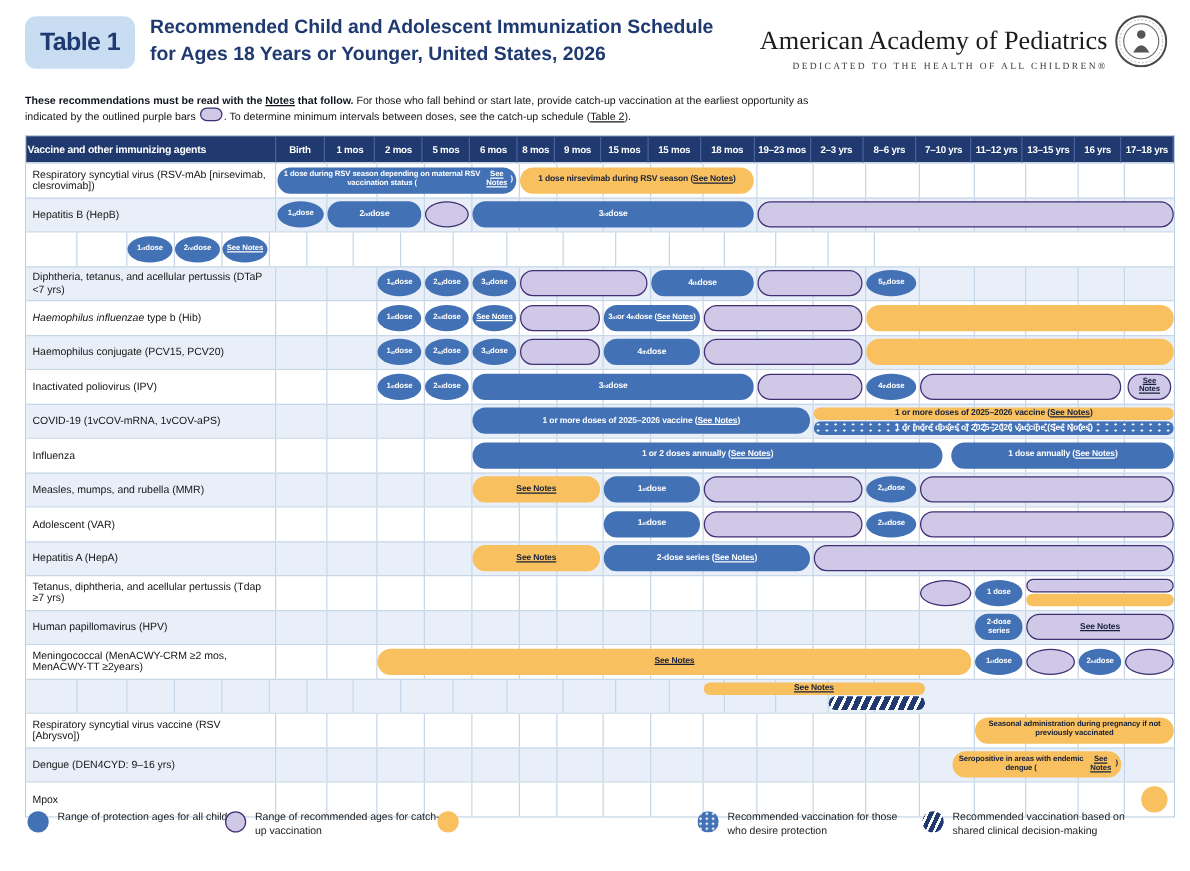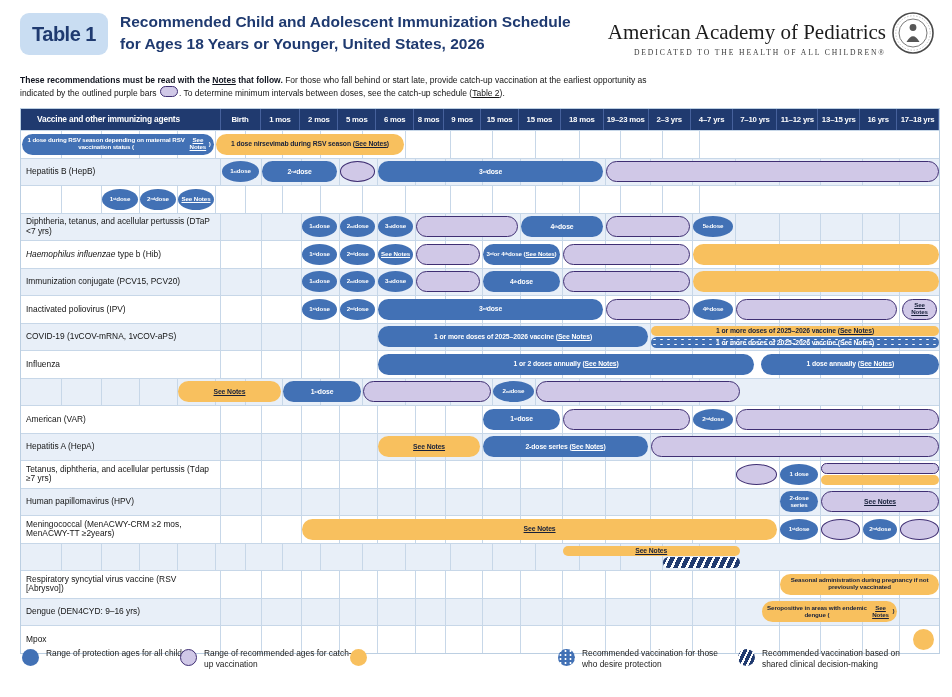--- a/index.html
+++ b/index.html
@@ -18,21 +18,21 @@
   .intro{position:absolute;left:20px;top:75px;width:628px;font-size:8.5px;line-height:1.35;color:#141414;}
   .intro b{color:#10141f;}
   .u{text-decoration:underline;}
   .oval-inline{display:inline-block;width:16px;height:9px;background:#d0c8e7;border:1px solid #3f2f73;border-radius:6px;vertical-align:-1px;margin:0 1px;}
 
   
   .tbl{position:absolute;left:20px;top:108px;width:920px;border:1px solid #bccfe2;box-sizing:border-box;}
   .thead{display:flex;background:#203a6f;color:#fff;height:21px;}
   .thead .c{box-sizing:border-box;border-right:1px solid #46619c;display:flex;align-items:center;justify-content:center;
             font-weight:bold;font-size:7.8px;text-align:center;line-height:1;letter-spacing:-0.2px;}
-  .thead .corner{justify-content:flex-start;padding-left:16px;font-size:8.4px;}
+  .thead .corner{justify-content:flex-start;padding-left:1px;font-size:8.4px;}
   .row{display:flex;height:26.5px;border-top:1px solid #c7d7e8;background:#fff;}
   .row.tint{background:#e8eff8;}
   .lbl{box-sizing:border-box;width:200px;padding:2px 5px;font-size:8.4px;line-height:1.12;color:#141414;
        display:flex;align-items:center;border-right:1px solid #c7d7e8;}
   .plot{position:relative;width:720px;}
   .gl{position:absolute;top:0;bottom:0;width:1px;background:#c7d7e8;}
 
   .bar{position:absolute;box-sizing:border-box;display:flex;align-items:center;justify-content:center;
        text-align:center;font-weight:bold;font-size:6.8px;line-height:1.12;padding:0 3px;letter-spacing:-0.1px;}
   .bar.full{top:2.5px;height:21px;border-radius:10.5px;}
@@ -96,29 +96,32 @@
         <div class="c" style="width: 38px;">2 mos</div>
         <div class="c" style="width: 38px;">5 mos</div>
         <div class="c" style="width: 38px;">6 mos</div>
         <div class="c" style="width: 30px;">8 mos</div>
         <div class="c" style="width: 37px;">9 mos</div>
         <div class="c" style="width: 38px;">15 mos</div>
         <div class="c" style="width: 42px;">15 mos</div>
         <div class="c" style="width: 43px;">18 mos</div>
         <div class="c" style="width: 45px;">19–23 mos</div>
         <div class="c" style="width: 42px;">2–3 yrs</div>
-        <div class="c" style="width: 43px;">4–7 yrs</div>
+        <div class="c" style="width: 43px;">8–6 yrs</div>
         <div class="c" style="width: 44px;">7–10 yrs</div>
         <div class="c" style="width: 41px;">11–12 yrs</div>
         <div class="c" style="width: 42px;">13–15 yrs</div>
         <div class="c" style="width: 37px;">16 yrs</div>
         <div class="c" style="width: 42px;">17–18 yrs</div>
       </div>
     <div id="tbody">
         <div class="row">
+          <div class="lbl">
+            <span>Respiratory syncytial virus (RSV-mAb [nirsevimab, clesrovimab])</span>
+          </div>
           <div class="plot">
             <div class="gl" style="left: 40px;"></div>
             <div class="gl" style="left: 80px;"></div>
             <div class="gl" style="left: 118px;"></div>
             <div class="gl" style="left: 156px;"></div>
             <div class="gl" style="left: 194px;"></div>
             <div class="gl" style="left: 224px;"></div>
             <div class="gl" style="left: 261px;"></div>
             <div class="gl" style="left: 299px;"></div>
             <div class="gl" style="left: 341px;"></div>
@@ -248,21 +251,21 @@
               <span class="u">See Notes</span>
             </div>
             <div class="bar catchup full" style="left: 195.2px; width: 64.6px;"></div>
             <div class="bar blue full small" style="left: 262.2px; width: 77.6px;">3<sup>rd</sup> or 4<sup>th</sup> dose (<span class="u">See Notes</span>)</div>
             <div class="bar catchup full" style="left: 342.2px; width: 127.6px;"></div>
             <div class="bar orange full" style="left: 472.2px; width: 246.6px;"></div>
           </div>
         </div>
         <div class="row tint">
           <div class="lbl">
-            <span>Immunization conjugate (PCV15, PCV20)</span>
+            <span>Haemophilus conjugate (PCV15, PCV20)</span>
           </div>
           <div class="plot">
             <div class="gl" style="left: 40px;"></div>
             <div class="gl" style="left: 80px;"></div>
             <div class="gl" style="left: 118px;"></div>
             <div class="gl" style="left: 156px;"></div>
             <div class="gl" style="left: 194px;"></div>
             <div class="gl" style="left: 224px;"></div>
             <div class="gl" style="left: 261px;"></div>
             <div class="gl" style="left: 299px;"></div>
@@ -364,20 +367,23 @@
             <div class="gl" style="left: 514px;"></div>
             <div class="gl" style="left: 558px;"></div>
             <div class="gl" style="left: 599px;"></div>
             <div class="gl" style="left: 641px;"></div>
             <div class="gl" style="left: 678px;"></div>
             <div class="bar blue full" style="left: 157.2px; width: 376.72px;">1 or 2 doses annually (<span class="u">See Notes</span>)</div>
             <div class="bar blue full" style="left: 540.72px; width: 178.08px;">1 dose annually (<span class="u">See Notes</span>)</div>
           </div>
         </div>
         <div class="row tint">
+          <div class="lbl">
+            <span>Measles, mumps, and rubella (MMR)</span>
+          </div>
           <div class="plot">
             <div class="gl" style="left: 40px;"></div>
             <div class="gl" style="left: 80px;"></div>
             <div class="gl" style="left: 118px;"></div>
             <div class="gl" style="left: 156px;"></div>
             <div class="gl" style="left: 194px;"></div>
             <div class="gl" style="left: 224px;"></div>
             <div class="gl" style="left: 261px;"></div>
             <div class="gl" style="left: 299px;"></div>
             <div class="gl" style="left: 341px;"></div>
@@ -393,21 +399,21 @@
               <span class="u">See Notes</span>
             </div>
             <div class="bar blue full" style="left: 262.2px; width: 77.6px;">1<sup>st</sup> dose</div>
             <div class="bar catchup full" style="left: 342.2px; width: 127.6px;"></div>
             <div class="bar blue full oval small" style="left: 472.2px; width: 40.6px;">2<sup>nd</sup> dose</div>
             <div class="bar catchup full" style="left: 515.2px; width: 203.6px;"></div>
           </div>
         </div>
         <div class="row">
           <div class="lbl">
-            <span>American (VAR)</span>
+            <span>Adolescent (VAR)</span>
           </div>
           <div class="plot">
             <div class="gl" style="left: 40px;"></div>
             <div class="gl" style="left: 80px;"></div>
             <div class="gl" style="left: 118px;"></div>
             <div class="gl" style="left: 156px;"></div>
             <div class="gl" style="left: 194px;"></div>
             <div class="gl" style="left: 224px;"></div>
             <div class="gl" style="left: 261px;"></div>
             <div class="gl" style="left: 299px;"></div>

